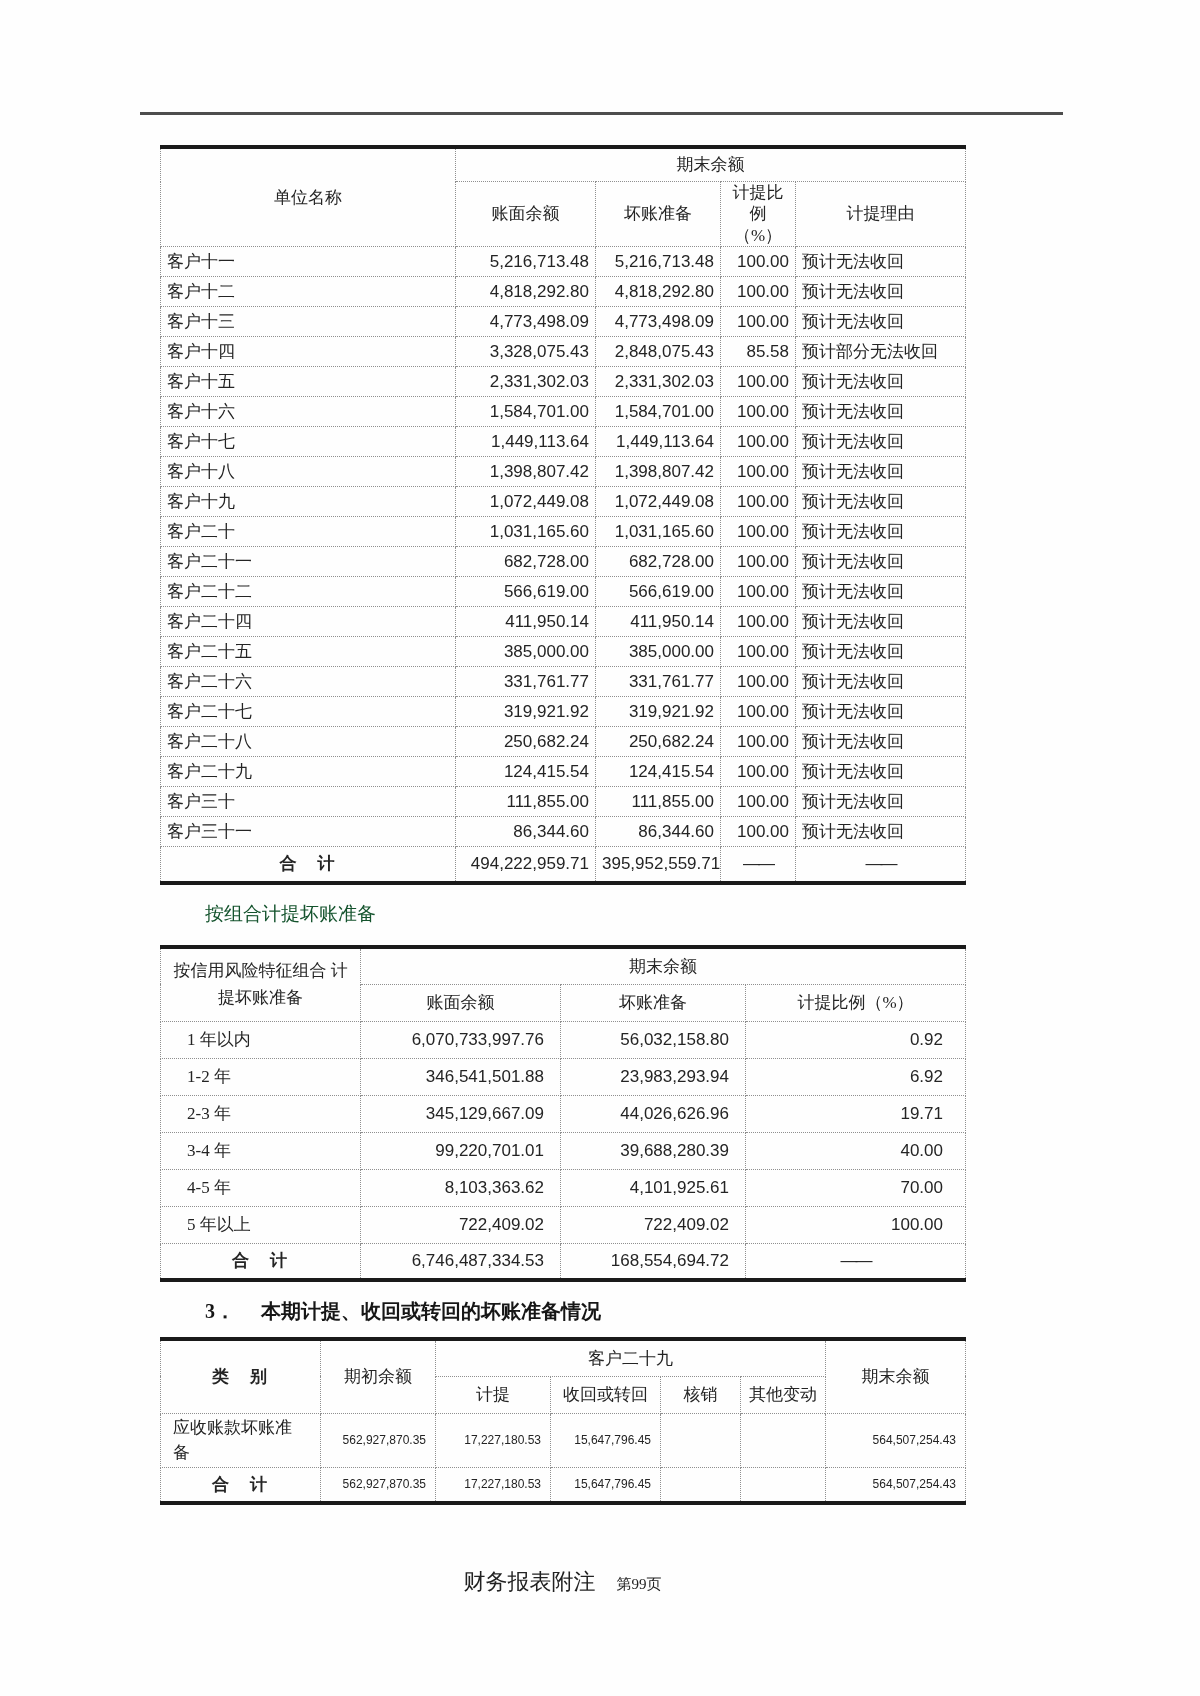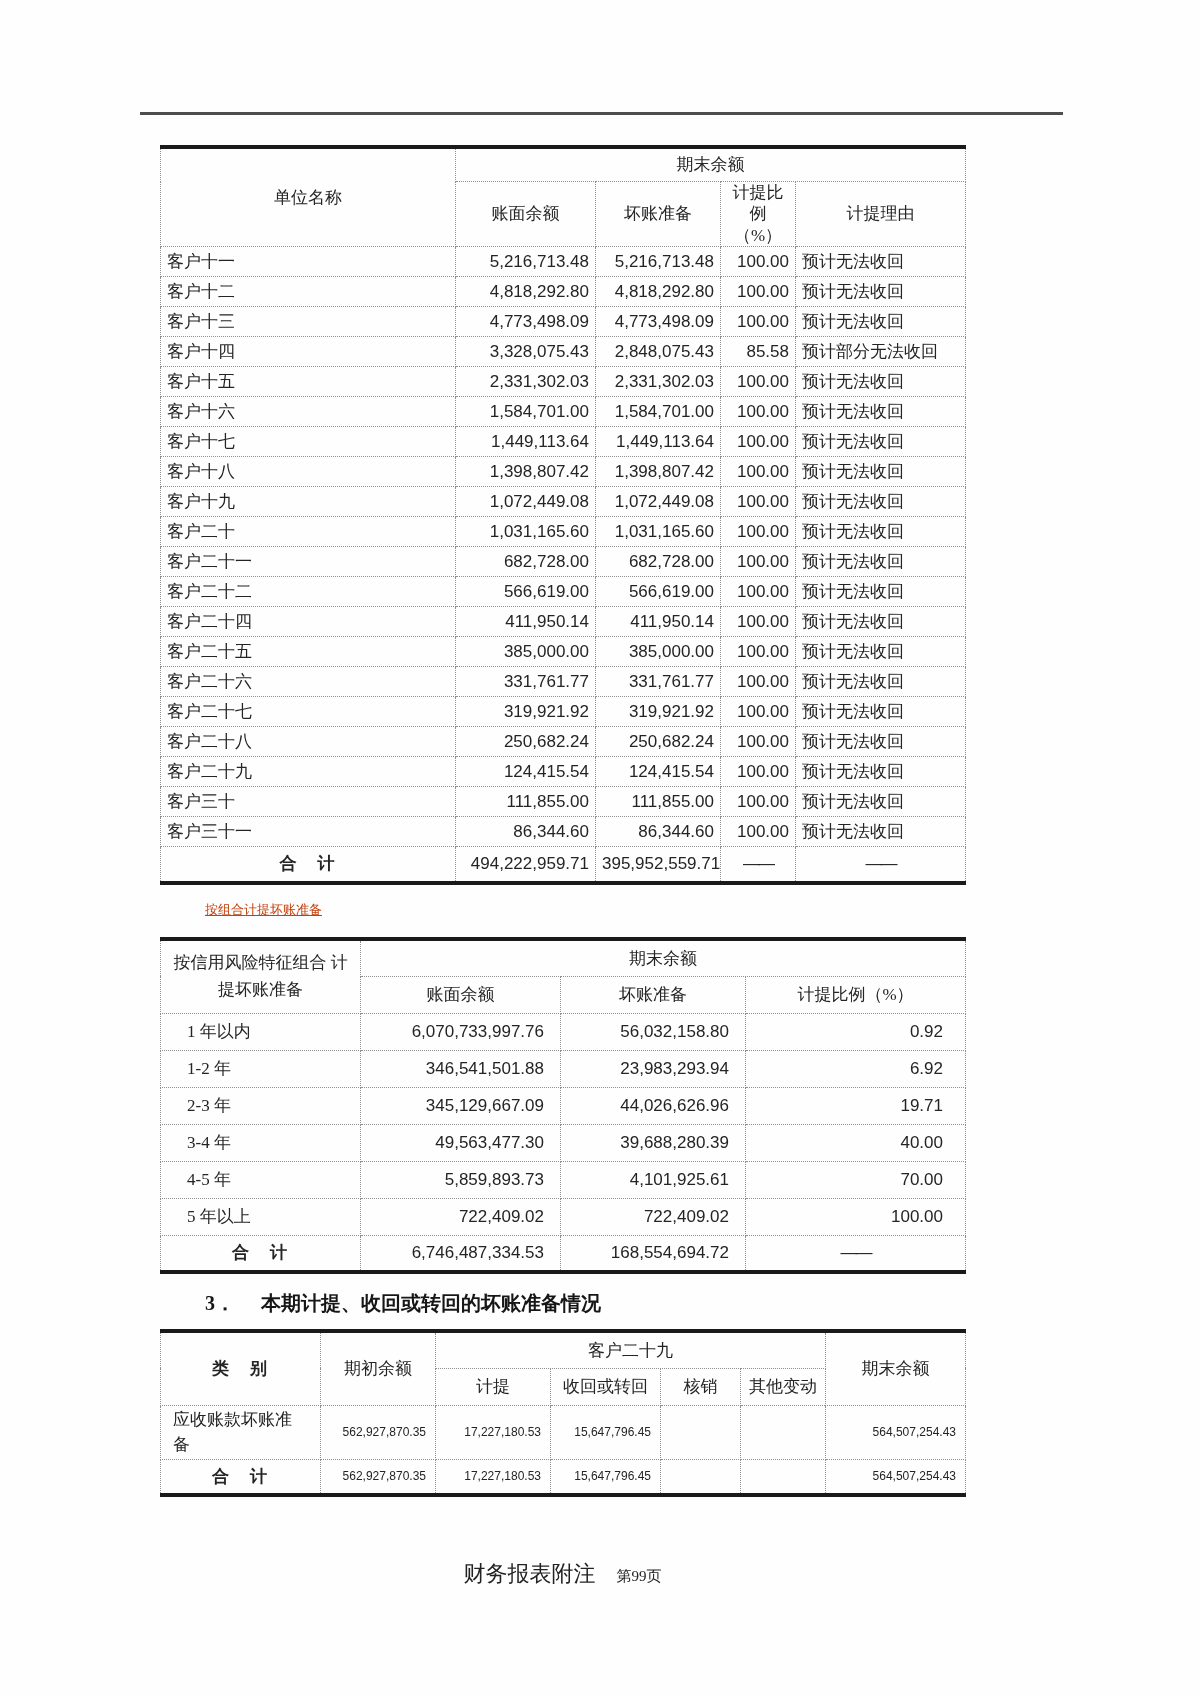--- a/index.html
+++ b/index.html
@@ -40,21 +40,21 @@
 
   
   .t1 thead tr.hr1 td{height:32px;}
   .t1 thead tr.hr2 td{height:56px;}
   .t1 tbody td{height:29px;}
   .t1 tfoot td{height:34px;}
   .t1 .total-label{text-align:center;letter-spacing:2px;}
 
   
   .group-heading{
-    margin:16px 0 18px 45px;font-size:13px;color:#c2410c;text-decoration:underline;
+    margin:16px 0 18px 45px;font-size:19px;color:#14532d;
   }
   .sec-heading{
     margin:16px 0 12px 45px;font-size:20px;font-weight:bold;color:#161616;
   }
   .sec-heading .sec-num{display:inline-block;margin-right:26px;}
   .sec4{margin-top:20px;}
 
   
   .t2 thead tr.hr1 td{height:35px;}
   .t2 thead tr.hr2 td{height:36px;}
@@ -296,27 +296,27 @@
             <td class="num ratio2">6.92</td>
           </tr>
           <tr>
             <td class="label">2-3 年</td>
             <td class="num">345,129,667.09</td>
             <td class="num">44,026,626.96</td>
             <td class="num ratio2">19.71</td>
           </tr>
           <tr>
             <td class="label">3-4 年</td>
-            <td class="num">49,563,477.30</td>
+            <td class="num">99,220,701.01</td>
             <td class="num">39,688,280.39</td>
             <td class="num ratio2">40.00</td>
           </tr>
           <tr>
             <td class="label">4-5 年</td>
-            <td class="num">5,859,893.73</td>
+            <td class="num">8,103,363.62</td>
             <td class="num">4,101,925.61</td>
             <td class="num ratio2">70.00</td>
           </tr>
           <tr>
             <td class="label">5 年以上</td>
             <td class="num">722,409.02</td>
             <td class="num">722,409.02</td>
             <td class="num ratio2">100.00</td>
           </tr>
         </tbody>

